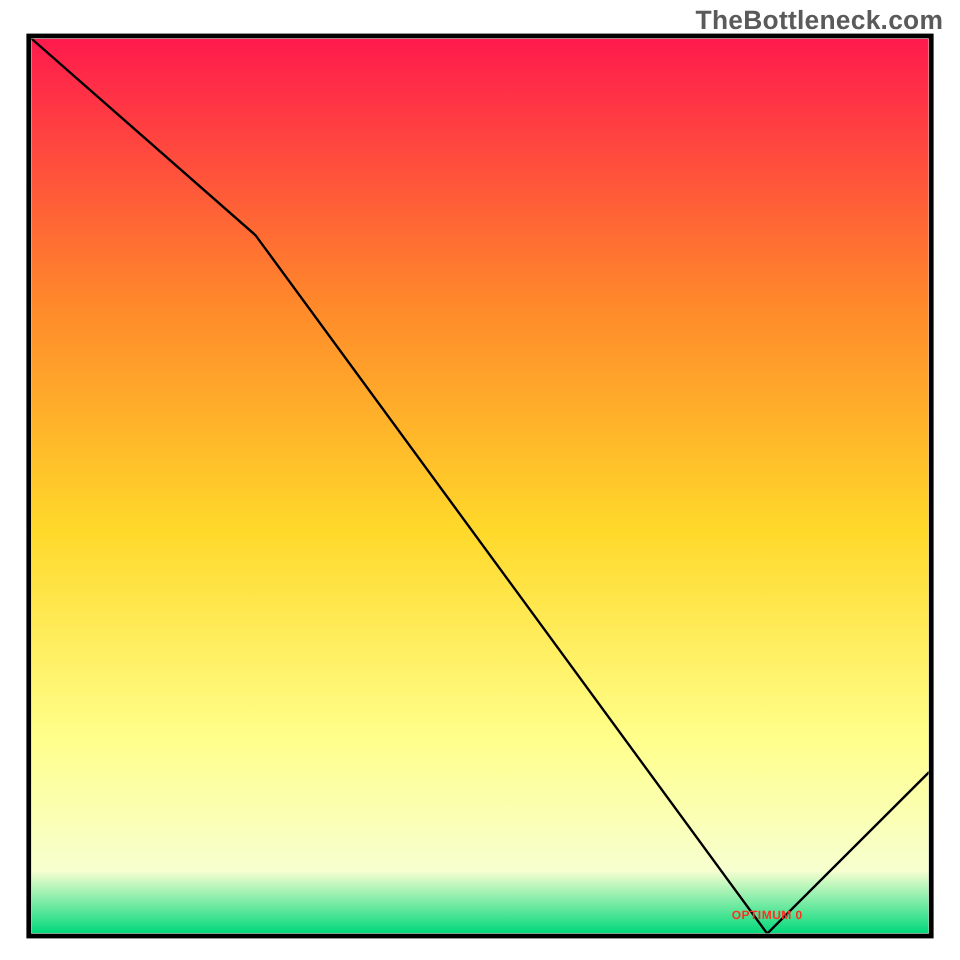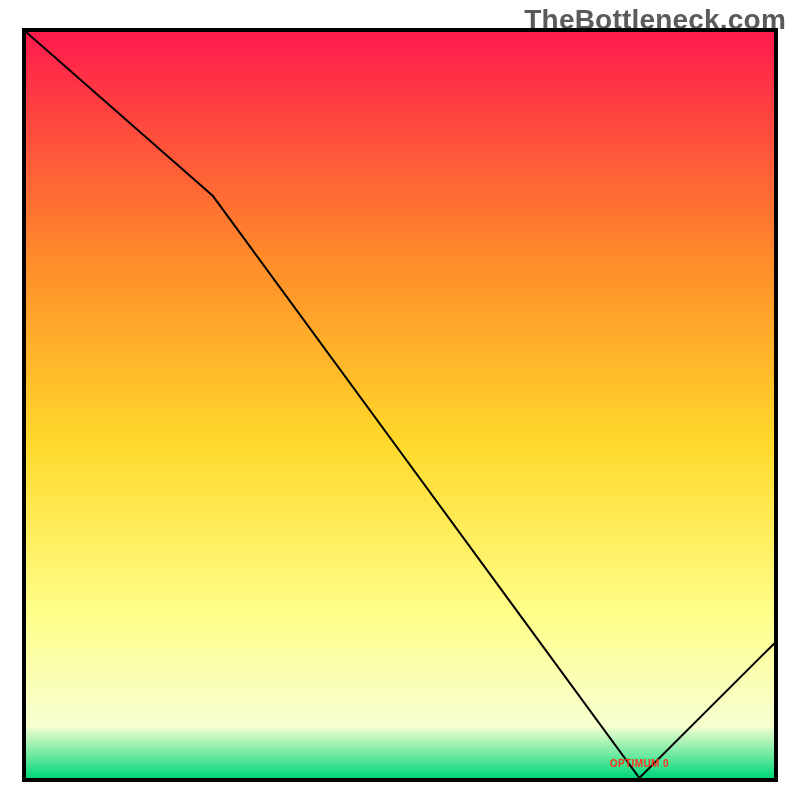--- a/index.html
+++ b/index.html
@@ -7,21 +7,21 @@
   .wrapper {
     position: relative;
     width: 800px;
     height: 800px;
   }
   .watermark {
     position: absolute;
     top: 4px;
     right: 14px;
     font-family: Arial, Helvetica, sans-serif;
-    font-size: 28px;
+    font-size: 22px;
     font-weight: 600;
     color: #5a5a5a;
     letter-spacing: 0.2px;
   }
   .plot-outer {
     position: absolute;
     left: 22px;
     top: 28px;
     width: 756px;
     height: 754px;

